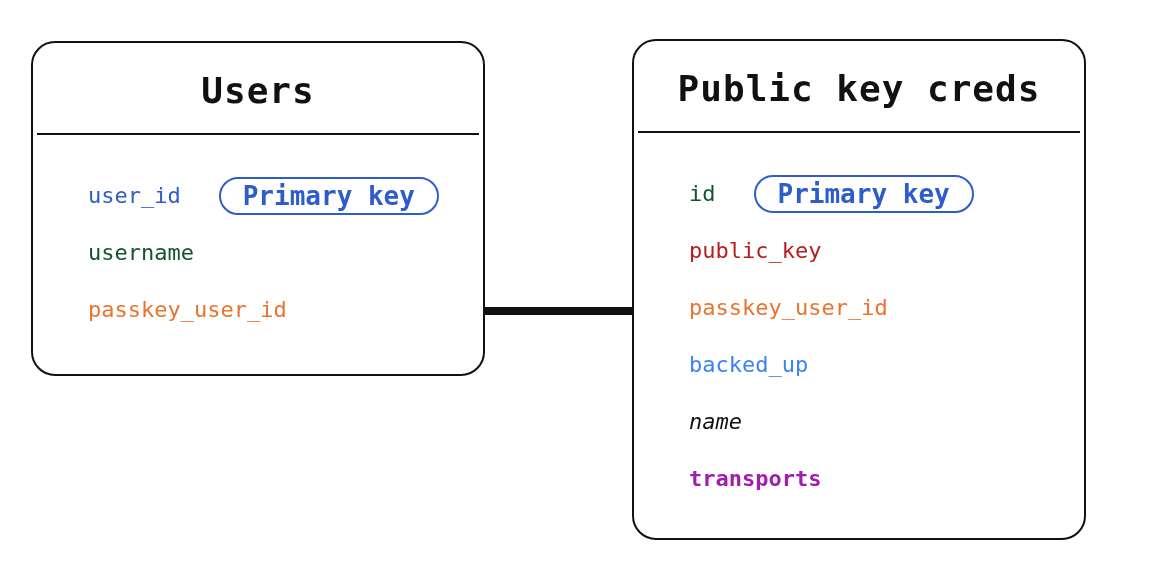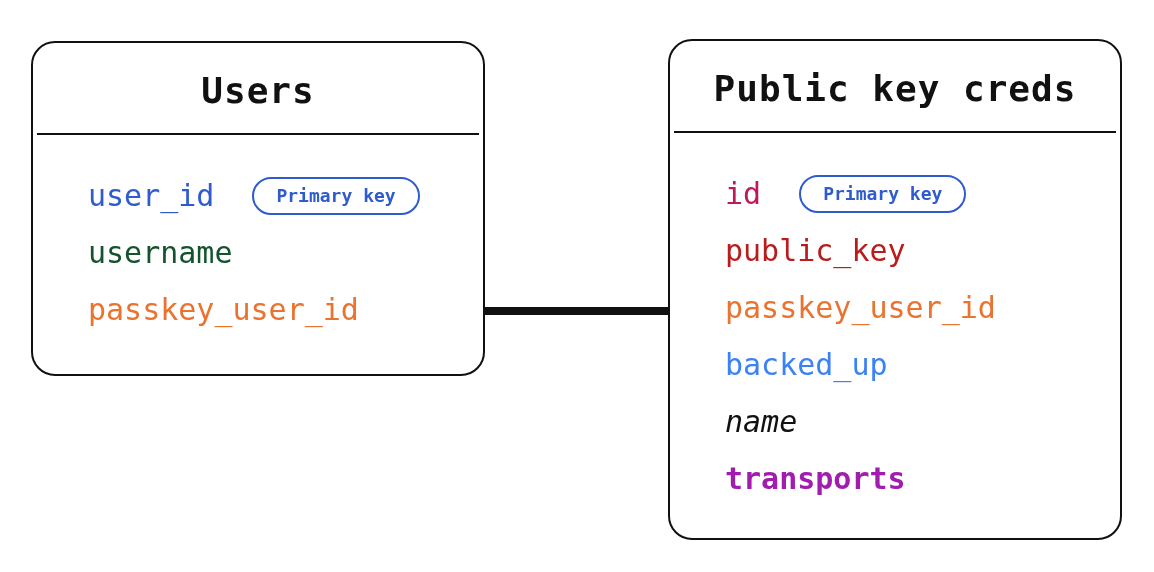--- a/index.html
+++ b/index.html
@@ -14,21 +14,21 @@
   .canvas { position: absolute; inset: 0; }
 
   .tbl {
     position: absolute;
     background: #ffffff;
     border: 2px solid var(--ink, #111111);
     border-radius: 24px;
     overflow: hidden;
   }
   .tbl-users  { left: 27px;  top: 37px; width: 454px; height: 335px; }
-  .tbl-creds  { left: 664px; top: 35px; width: 454px; height: 501px; }
+  .tbl-creds  { left: 628px; top: 35px; width: 454px; height: 501px; }
 
   .tbl-header {
     height: 88px;
     border-bottom: 2px solid var(--ink, #111111);
     display: flex;
     align-items: center;
     justify-content: center;
   }
   .tbl-title {
     font-size: 36px;
@@ -37,31 +37,31 @@
     white-space: nowrap;
   }
 
   .tbl-body { padding: 32px 0 0 43px; }
   .fld-row {
     height: 57px;
     display: flex;
     align-items: center;
     white-space: nowrap;
   }
-  .fld-name { font-size: 30px; }
+  .fld-name { font-size: 22px; }
 
   .pk-badge {
     display: inline-flex;
     align-items: center;
     margin-left: 34px;
     height: 38px;
     padding: 0 22px;
     border: 2px solid currentColor;
     border-radius: 19px;
-    font-size: 18px;
+    font-size: 26px;
     font-weight: bold;
     line-height: 1;
     white-space: nowrap;
   }
 
   .connector {
     position: absolute;
     left: 481px;
     top: 303px;
     width: 187px;
@@ -93,21 +93,21 @@
   </div>
 
   <div class="connector"></div>
 
   <div class="tbl tbl-creds">
     <div class="tbl-header">
       <div class="tbl-title">Public key creds</div>
     </div>
     <div class="tbl-body">
       <div class="fld-row">
-        <span class="fld-name" style="color: #be185d;">id</span>
+        <span class="fld-name" style="color: #14532d;">id</span>
         <span class="pk-badge" style="color: rgb(46, 91, 206);">Primary key</span>
       </div>
       <div class="fld-row">
         <span class="fld-name" style="color: #b91c1c;">public_key</span>
       </div>
       <div class="fld-row">
         <span class="fld-name" style="color: rgb(233, 115, 47);">passkey_user_id</span>
       </div>
       <div class="fld-row">
         <span class="fld-name" style="color: #3b82f6;">backed_up</span>

